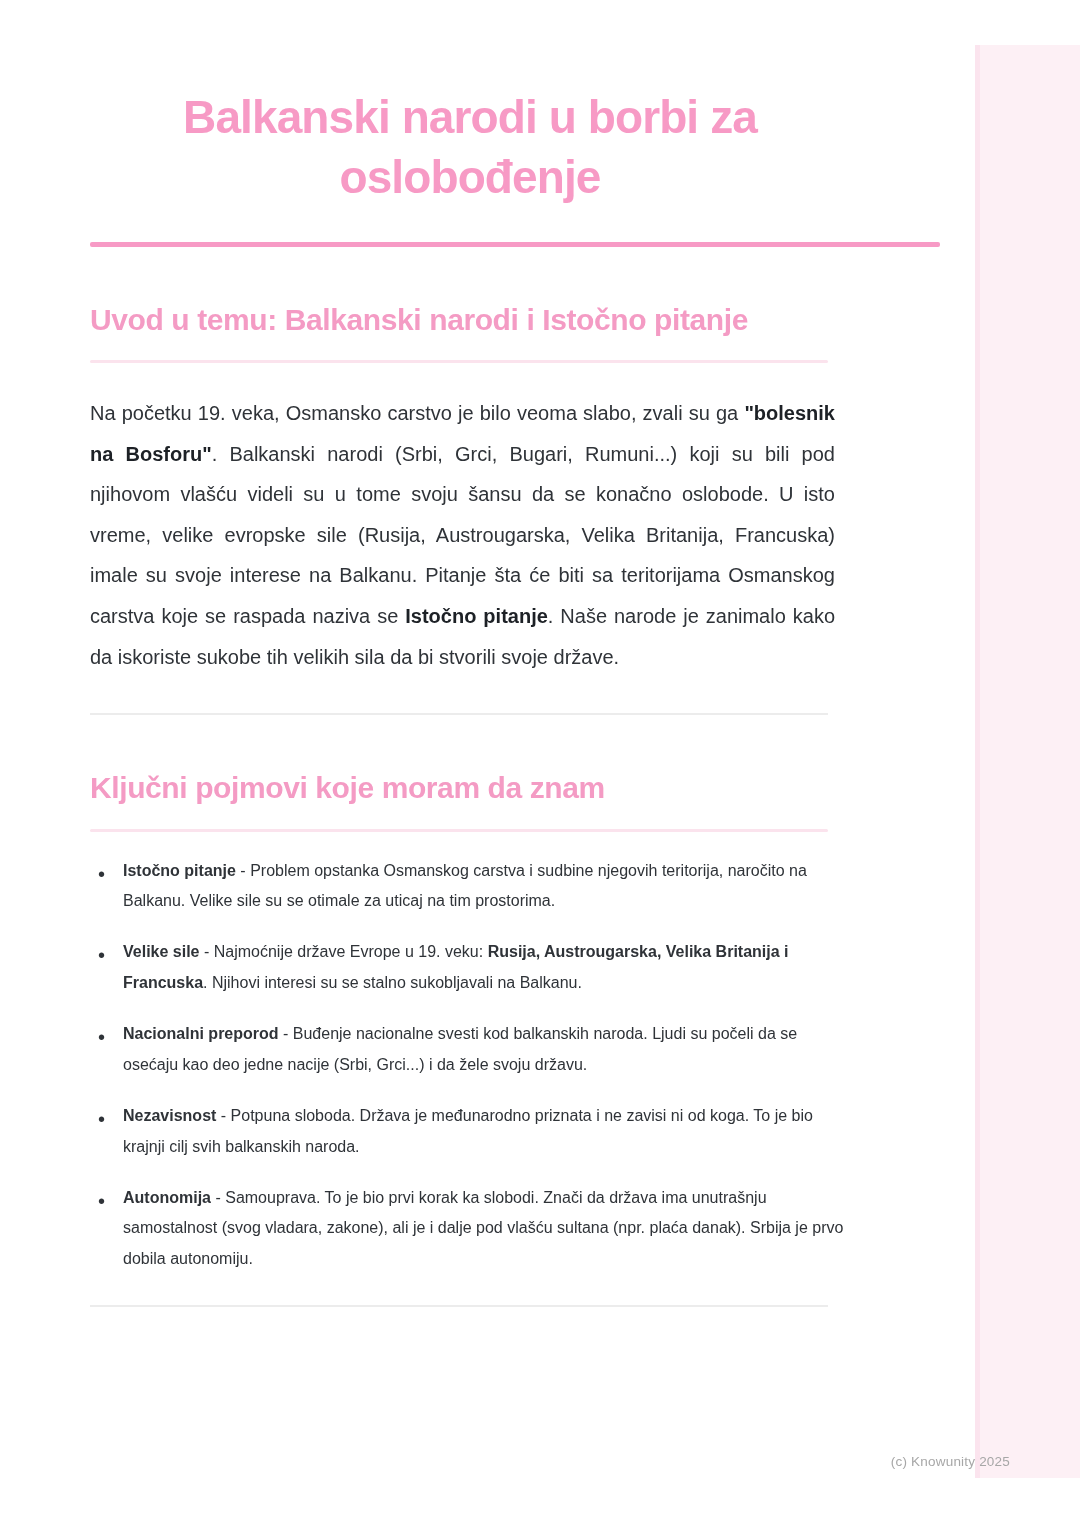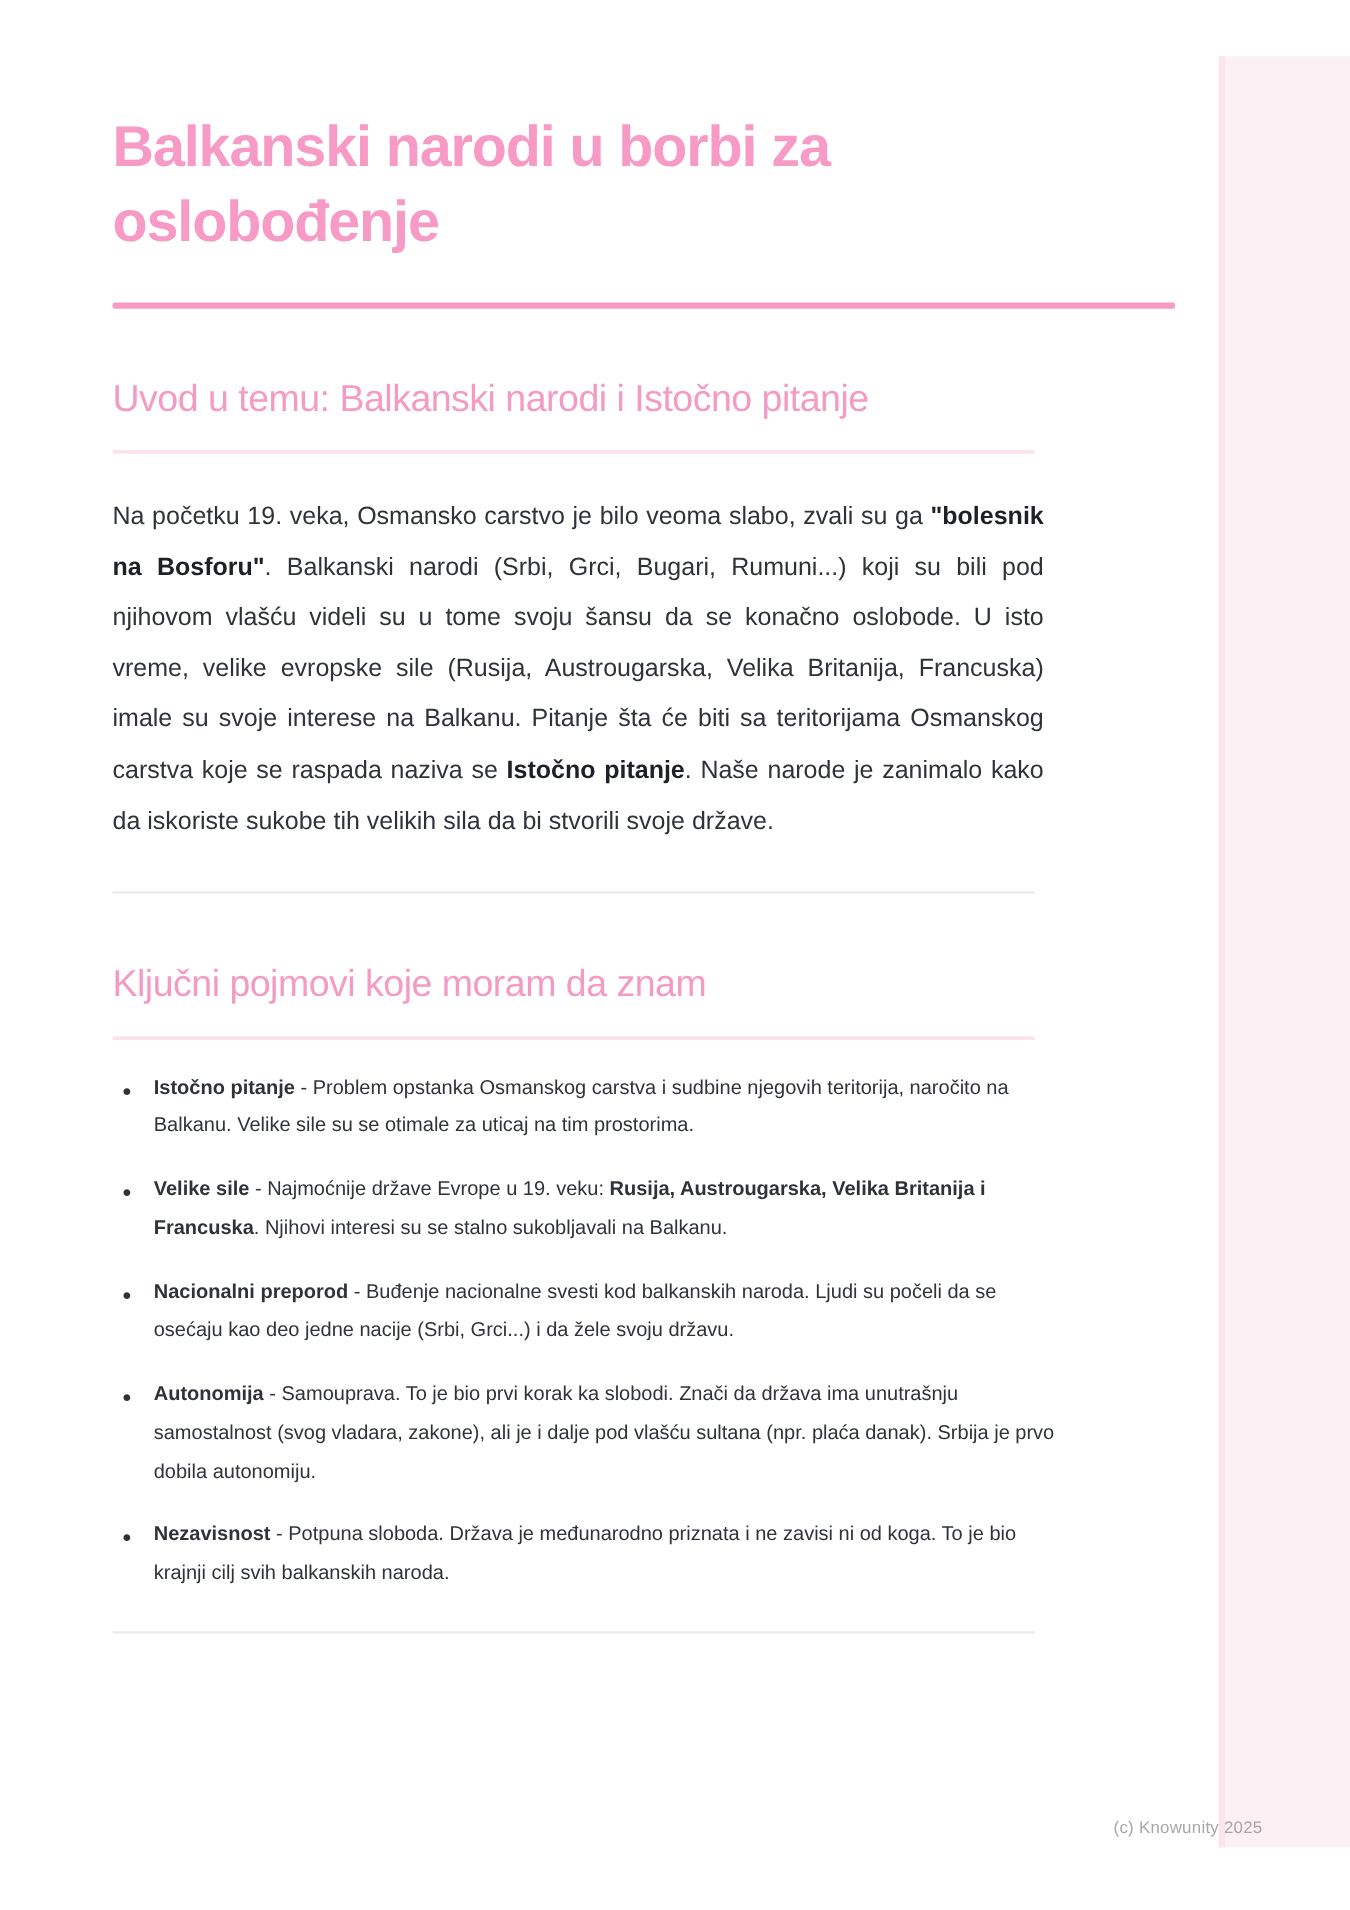--- a/index.html
+++ b/index.html
@@ -45,37 +45,38 @@
 
   
   .doc-title {
     font-size: 46px;
     line-height: 1.30;
     font-weight: 700;
     color: #f79ac5;
     letter-spacing: -0.9px;
     margin: 0;
     max-width: 760px;
+    text-align: center;
   }
   .title-rule {
     margin-top: 34px;
     width: 850px;
     height: 5px;
     background: #f79ac5;
     border-radius: 2px;
   }
 
   
   .section {
     margin-top: 52px;
   }
   .section-heading {
     font-size: 30px;
     line-height: 1.38;
-    font-weight: 400;
+    font-weight: 700;
     color: #f49bc4;
     letter-spacing: -0.4px;
     margin: 0;
     max-width: 720px;
   }
   .section-rule {
     margin-top: 20px;
     width: 738px;
     height: 3px;
     background: #fbe3ed;
@@ -166,22 +167,22 @@
 
   <div class="divider"></div>
 
   <div class="section">
     <h2 class="section-heading">Ključni pojmovi koje moram da znam</h2>
     <div class="section-rule"></div>
     <ul class="key-list">
       <li><b>Istočno pitanje</b> - Problem opstanka Osmanskog carstva i sudbine njegovih teritorija, naročito na Balkanu. Velike sile su se otimale za uticaj na tim prostorima.</li>
       <li><b>Velike sile</b> - Najmoćnije države Evrope u 19. veku: <b>Rusija, Austrougarska, Velika Britanija i Francuska</b>. Njihovi interesi su se stalno sukobljavali na Balkanu.</li>
       <li><b>Nacionalni preporod</b> - Buđenje nacionalne svesti kod balkanskih naroda. Ljudi su počeli da se osećaju kao deo jedne nacije (Srbi, Grci...) i da žele svoju državu.</li>
+      <li><b>Nezavisnost</b> - Potpuna sloboda. Država je međunarodno priznata i ne zavisi ni od koga. To je bio krajnji cilj svih balkanskih naroda.</li>
       <li><b>Autonomija</b> - Samouprava. To je bio prvi korak ka slobodi. Znači da država ima unutrašnju samostalnost (svog vladara, zakone), ali je i dalje pod vlašću sultana (npr. plaća danak). Srbija je prvo dobila autonomiju.</li>
-      <li><b>Nezavisnost</b> - Potpuna sloboda. Država je međunarodno priznata i ne zavisi ni od koga. To je bio krajnji cilj svih balkanskih naroda.</li>
     </ul>
   </div>
 
   <div class="footer-rule"></div>
 
 </div>
 
 <div class="footer">(c) Knowunity 2025</div>
 
 </body></html>

